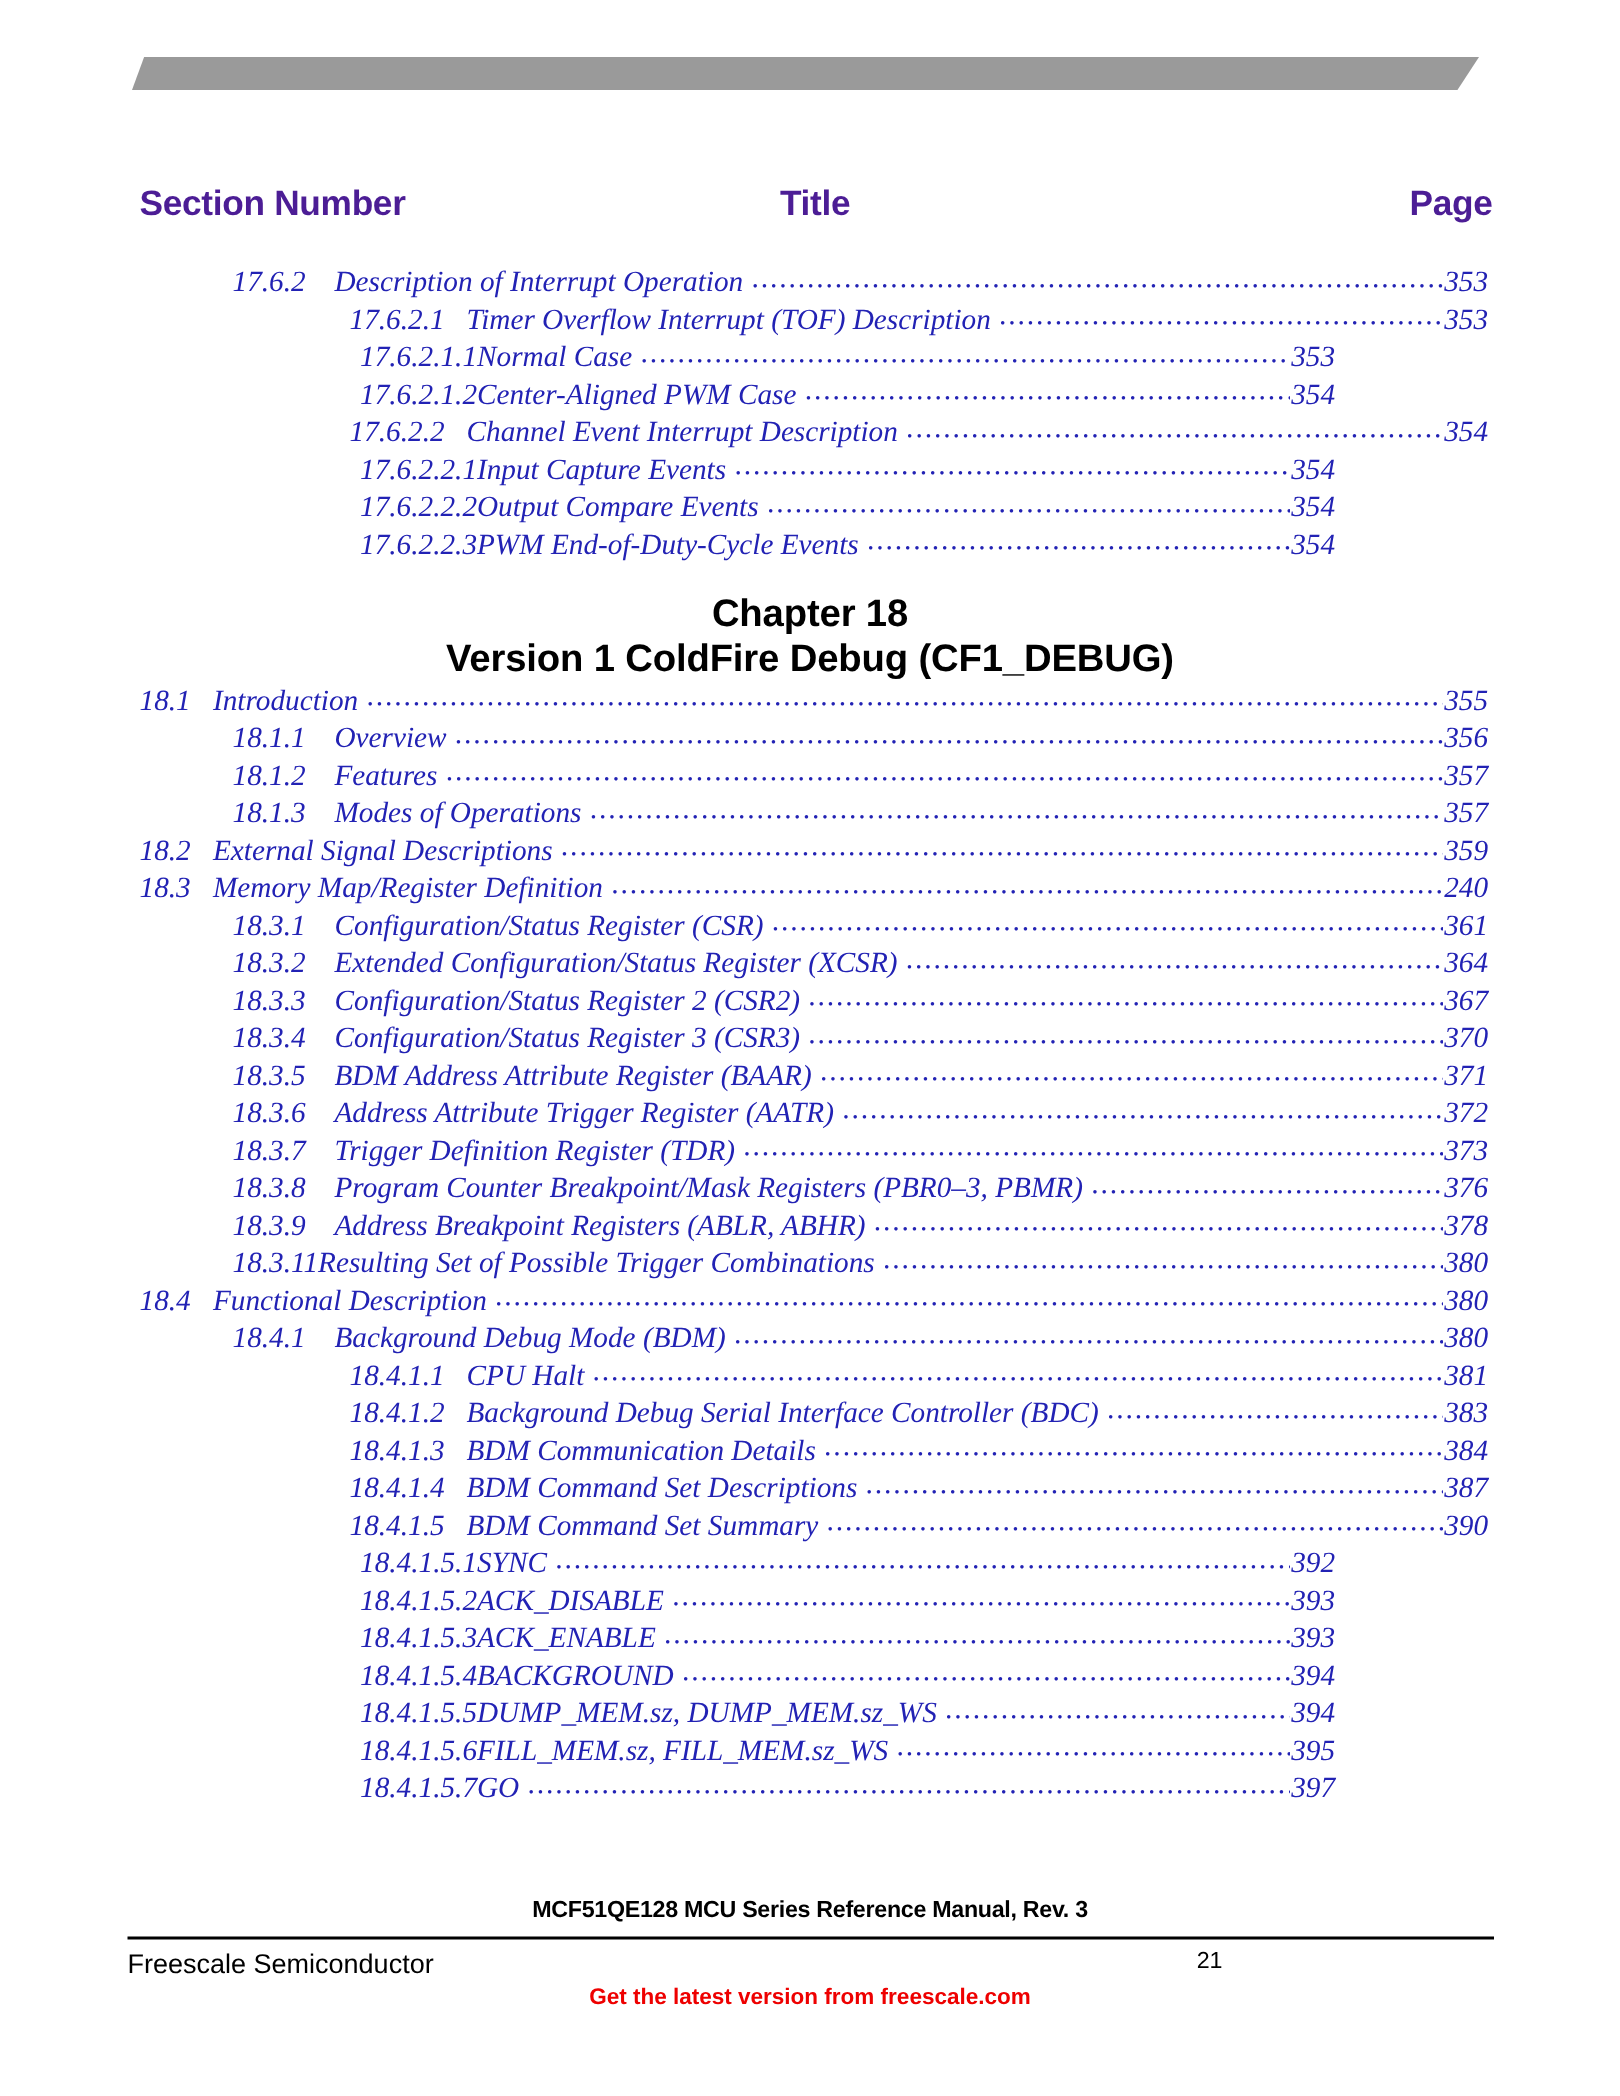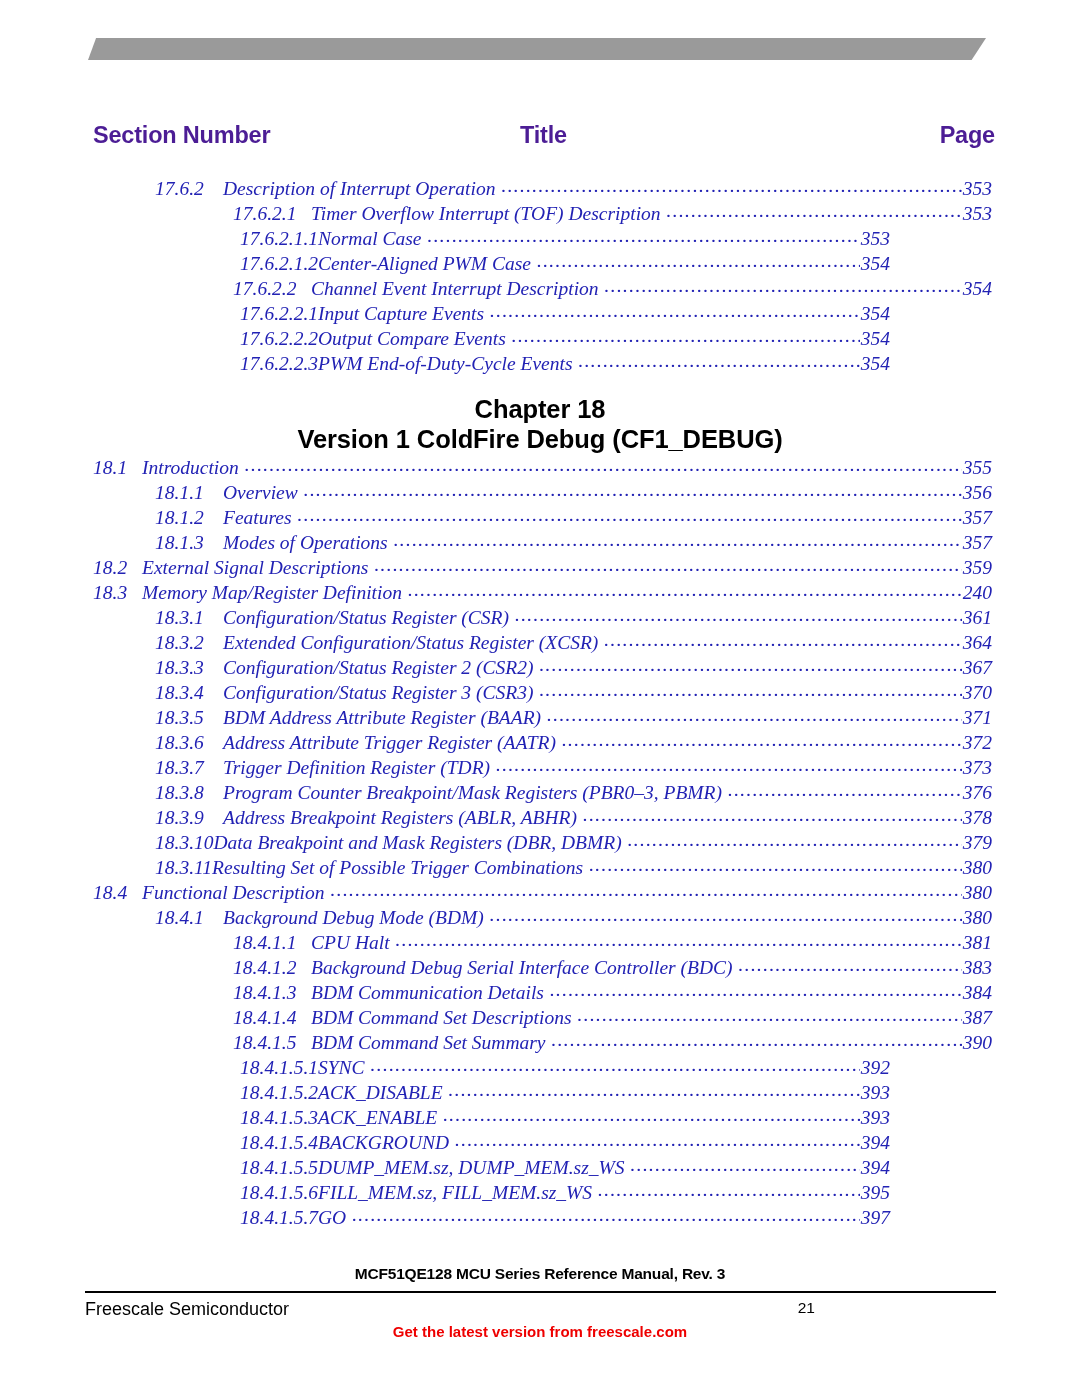--- a/index.html
+++ b/index.html
@@ -352,26 +352,20 @@
         <span class="leader"></span>
         <span class="pg">376</span>
       </div>
       <div class="toc-entry lvl-2">
         <span class="num">18.3.9</span>
         <span class="ttl">Address Breakpoint Registers (ABLR, ABHR)</span>
         <span class="leader"></span>
         <span class="pg">378</span>
       </div>
       <div class="toc-entry lvl-2 tight">
-        <span class="num">18.3.10</span>
-        <span class="ttl">Data Breakpoint and Mask Registers (DBR, DBMR)</span>
-        <span class="leader"></span>
-        <span class="pg">379</span>
-      </div>
-      <div class="toc-entry lvl-2 tight">
         <span class="num">18.3.11</span>
         <span class="ttl">Resulting Set of Possible Trigger Combinations</span>
         <span class="leader"></span>
         <span class="pg">380</span>
       </div>
       <div class="toc-entry lvl-1">
         <span class="num">18.4</span>
         <span class="ttl">Functional Description</span>
         <span class="leader"></span>
         <span class="pg">380</span>

